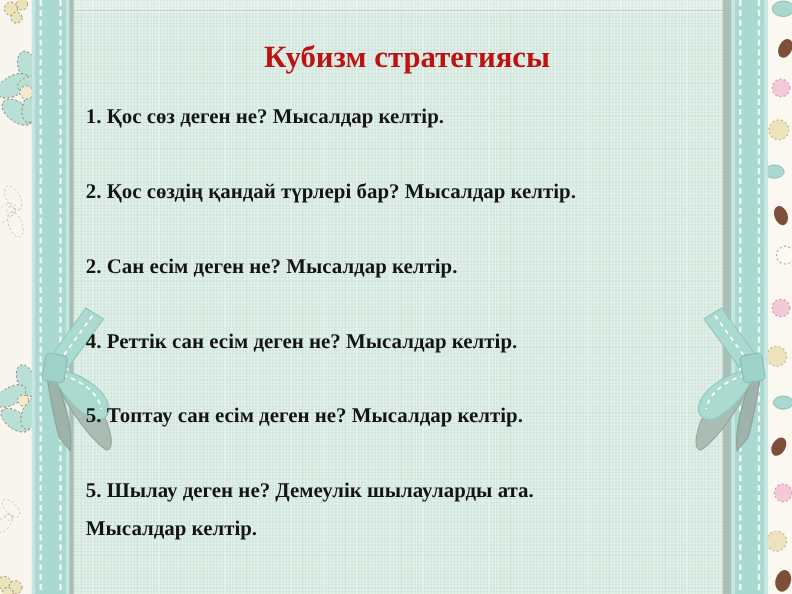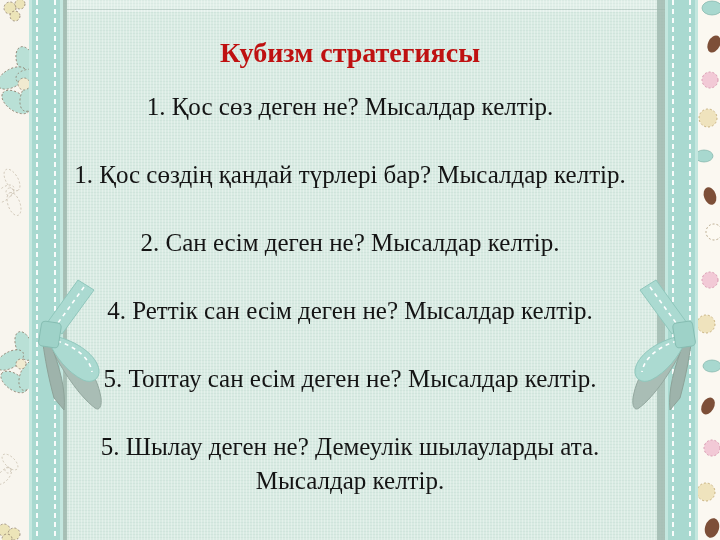--- a/index.html
+++ b/index.html
@@ -50,34 +50,33 @@
   }
   .edge-strip-right{
     position:absolute;right:0;top:0;width:22px;height:540px;
     background:#fbf8f1;
   }
   .bow{position:absolute;width:95px;height:160px;}
   .bow-left{left:22px;top:278px;}
   .bow-right{right:8px;top:278px;transform:scaleX(-1);}
   
   .content{
-    position:absolute;left:58px;top:36px;width:584px;
+    position:absolute;left:78px;top:36px;width:584px;
   }
   .title{
     font-size:28px;font-weight:bold;line-height:34px;
     text-align:center;margin:0 0 20px 0;
     color:#bf1111;
   }
   .questions{margin:0;padding:0;list-style:none;}
   .q-item{
-    font-size:25px;font-weight:normal;line-height:34px;
+    font-size:19px;font-weight:bold;line-height:34px;
     color:#141414;
     min-height:34px;margin-bottom:34px;
     white-space:pre-line;
-    text-align:center;
   }
 </style>
 </head>
 <body>
 
 <div class="slide">
 
   <div class="seam-above"></div>
   <div class="seam-top"></div>
 
@@ -178,21 +177,21 @@
     <line x1="62" y1="9" x2="33" y2="49" stroke="#ffffff" stroke-width="1.6" stroke-dasharray="4 4"></line>
     <path d="M32 58 C56 63 75 78 77 92 C78 101 70 106 61 102 C45 94 33 78 27 64 Z" fill="#abdad1" stroke="#8fc7bc" stroke-width="1"></path>
     <path d="M35 63 C55 69 68 81 70 94" fill="none" stroke="#ffffff" stroke-width="1.6" stroke-dasharray="4 4"></path>
     <rect x="18" y="44" width="20" height="25" rx="4" transform="rotate(9 28 56)" fill="#9ed2c8" stroke="#86bdb2" stroke-width="1"></rect>
   </svg>
 
   <div class="content">
     <h1 class="title">Кубизм стратегиясы</h1>
     <div class="questions">
       <div class="q-item">1. Қос сөз деген не? Мысалдар келтір.</div>
-      <div class="q-item">1. Қос сөздің қандай түрлері бар? Мысалдар келтір.</div>
+      <div class="q-item">2. Қос сөздің қандай түрлері бар? Мысалдар келтір.</div>
       <div class="q-item">2. Сан есім деген не? Мысалдар келтір.</div>
       <div class="q-item">4. Реттік сан есім деген не? Мысалдар келтір.</div>
       <div class="q-item">5. Топтау сан есім деген не? Мысалдар келтір.</div>
       <div class="q-item">5. Шылау деген не? Демеулік шылауларды ата.
 Мысалдар келтір.</div>
     </div>
   </div>
 
 </div>
 

